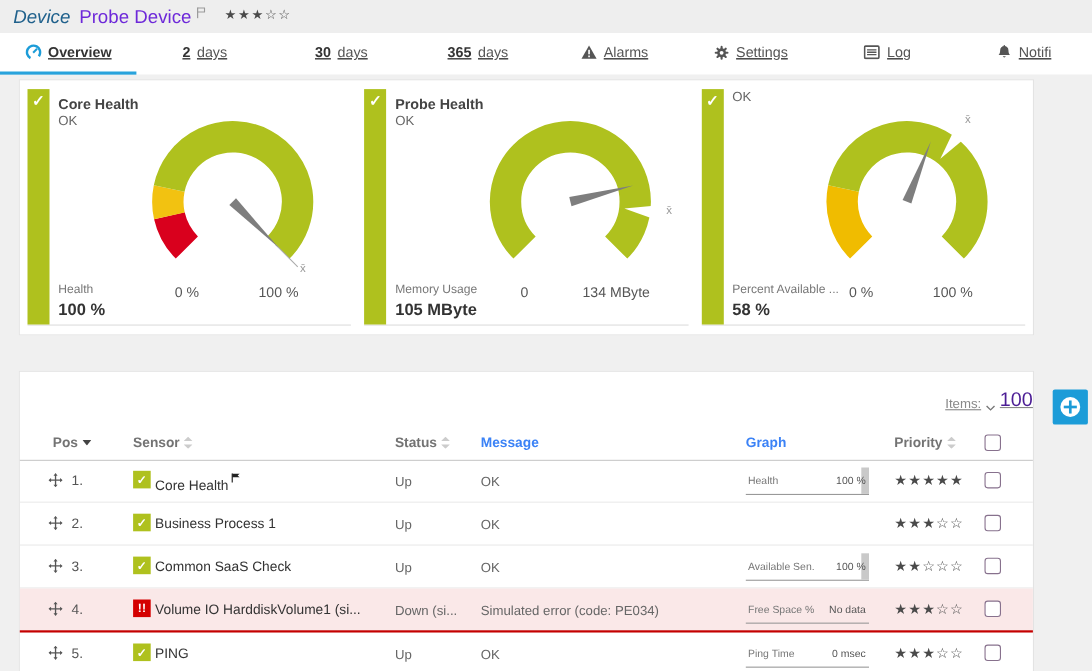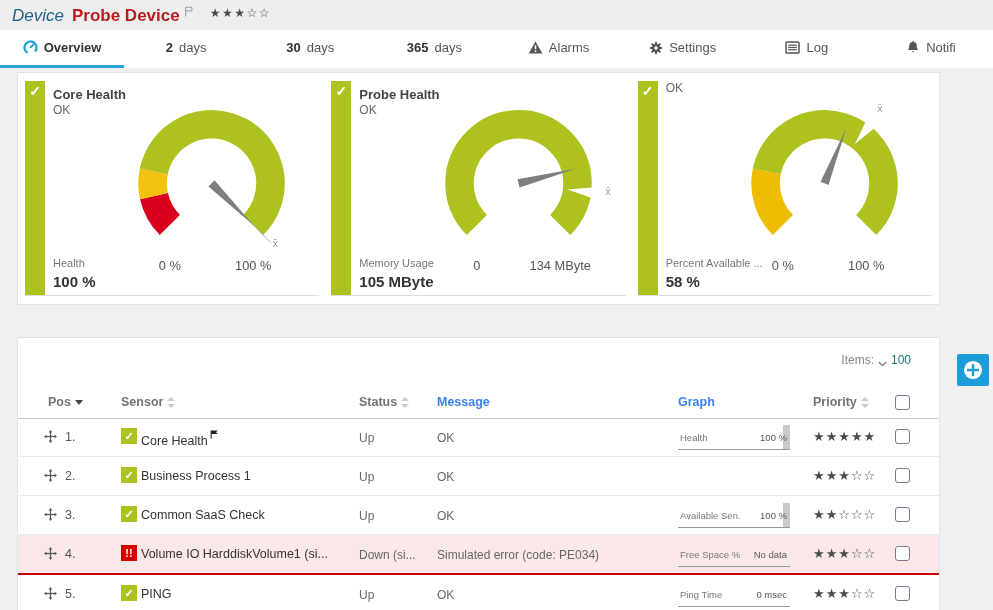--- a/index.html
+++ b/index.html
@@ -2,26 +2,26 @@
 <html><head>
 <meta charset="utf-8">
 <style>
   html,body{margin:0;padding:0;background:#fff;}
   .page{position:relative;width:993px;height:610px;overflow:hidden;background:#fff;
         font-family:"Liberation Sans",sans-serif;-webkit-font-smoothing:antialiased;}
   
   .titlebar{position:absolute;top:0;left:0;right:0;height:32px;background:#eeeeee;
             display:flex;align-items:center;padding-left:12px;box-sizing:border-box;}
   .dev-type{font-style:italic;font-size:17px;color:#20618C;margin-right:8px;}
-  .dev-name{font-weight:bold;font-size:17px;color:#b91c1c;}
+  .dev-name{font-weight:normal;font-size:17px;color:#6d28d9;}
   .title-flag{margin-left:4px;margin-bottom:10px;display:inline-flex;}
   .rating{margin-left:16px;margin-bottom:6px;color:#4a4a4a;font-size:12px;letter-spacing:1.5px;}
   
   .tabbar{position:absolute;top:30px;left:0;right:0;height:38px;background:#fff;
-          display:flex;border-bottom:1px solid #e2e2e2;}
+          display:flex;border-bottom:1px solid #e2e2e2;text-decoration:underline;}
   .tab{flex:1;display:flex;align-items:center;justify-content:center;gap:6px;font-size:13px;
        color:#555;cursor:pointer;border-bottom:3px solid transparent;white-space:nowrap;overflow:hidden;}
   .tab.active{border-bottom-color:#29A3DC;color:#333;font-weight:bold;}
   .tab-num{font-weight:bold;color:#333;}
   .ticon{display:inline-flex;}
   
   .content{position:absolute;top:68px;left:0;right:0;bottom:0;background:#f0f0f0;}
   .panel{position:absolute;background:#fff;border:1px solid #e3e3e3;box-sizing:border-box;}
   
   .gauges-panel{left:17px;top:4px;width:923px;height:233px;display:flex;gap:12px;padding:8px 7px;}
@@ -30,23 +30,23 @@
           font-weight:bold;padding-top:2px;box-sizing:border-box;}
   .gauge-body{flex:1;position:relative;}
   .gauge-title{font-size:13px;font-weight:bold;color:#444;margin:6px 0 1px 8px;}
   .gauge-status{font-size:12px;color:#666;margin-left:8px;}
   .gauge-svg{position:absolute;top:12px;right:0px;width:214px;}
   .chan{position:absolute;left:8px;bottom:26px;font-size:11px;color:#777;white-space:nowrap;
         max-width:120px;overflow:hidden;}
   .chan-val{position:absolute;left:8px;bottom:5px;font-size:15px;font-weight:bold;color:#333;}
   
   .table-panel{left:17px;top:269px;width:923px;height:310px;}
-  .items-ctl{position:absolute;top:15px;right:28px;font-size:12px;color:#888;
-             display:flex;align-items:flex-end;gap:4px;cursor:pointer;}
-  .items-val{color:#0f766e;font-size:12px;}
+  .items-ctl{position:absolute;top:15px;right:0;font-size:12px;color:#888;
+             display:flex;align-items:flex-end;gap:4px;cursor:pointer;text-decoration:underline;}
+  .items-val{color:#4c1d95;font-size:18px;}
   .thead{position:absolute;top:53px;left:0;right:0;height:27px;border-bottom:1px solid #c9c9c9;}
   .th{position:absolute;top:4px;font-size:12.5px;font-weight:bold;color:#737373;
       display:flex;align-items:center;gap:4px;cursor:pointer;}
   .th.muted{color:#3b82f6;}
   .rows{position:absolute;top:80px;left:0;right:0;}
   .row{position:relative;height:38px;border-bottom:1px solid #eaeaea;}
   .row-error{background:#FAE8E8;border-bottom:2px solid #C40000;}
   .c-drag{position:absolute;left:26px;top:12px;display:inline-flex;cursor:move;}
   .c-pos{position:absolute;left:47px;top:12px;font-size:12.5px;color:#555;}
   .c-sicon{position:absolute;left:103px;top:10px;width:16px;height:16px;display:flex;

